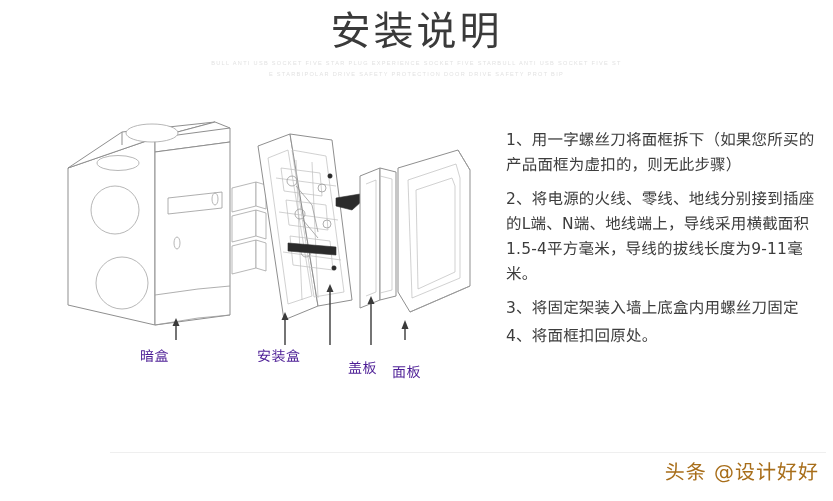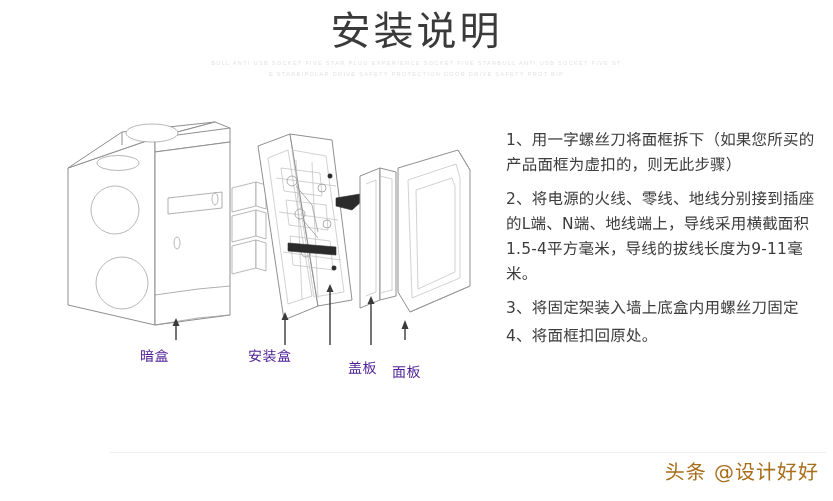--- a/index.html
+++ b/index.html
@@ -79,21 +79,21 @@
   .part-label {
     position: absolute;
     font-size: 14px;
     line-height: 17px;
     color: #4c1d95;
     text-align: left;
     white-space: pre-line;
     letter-spacing: 0.5px;
   }
   .lbl-anhe   { left: 140px; top: 348px; width: 72px; }
-  .lbl-azh    { left: 248px; top: 348px; width: 72px; }
+  .lbl-azh    { left: 257px; top: 348px; width: 72px; }
   .lbl-azls   { left: 306px; top: 348px; width: 52px; }
   .lbl-gaiban { left: 348px; top: 348px; width: 52px; margin-top: 12px; }
   .lbl-mianban{ left: 392px; top: 364px; width: 52px; }
 
   
   .divider {
     position: absolute;
     left: 110px;
     top: 452px;
     width: 716px;

